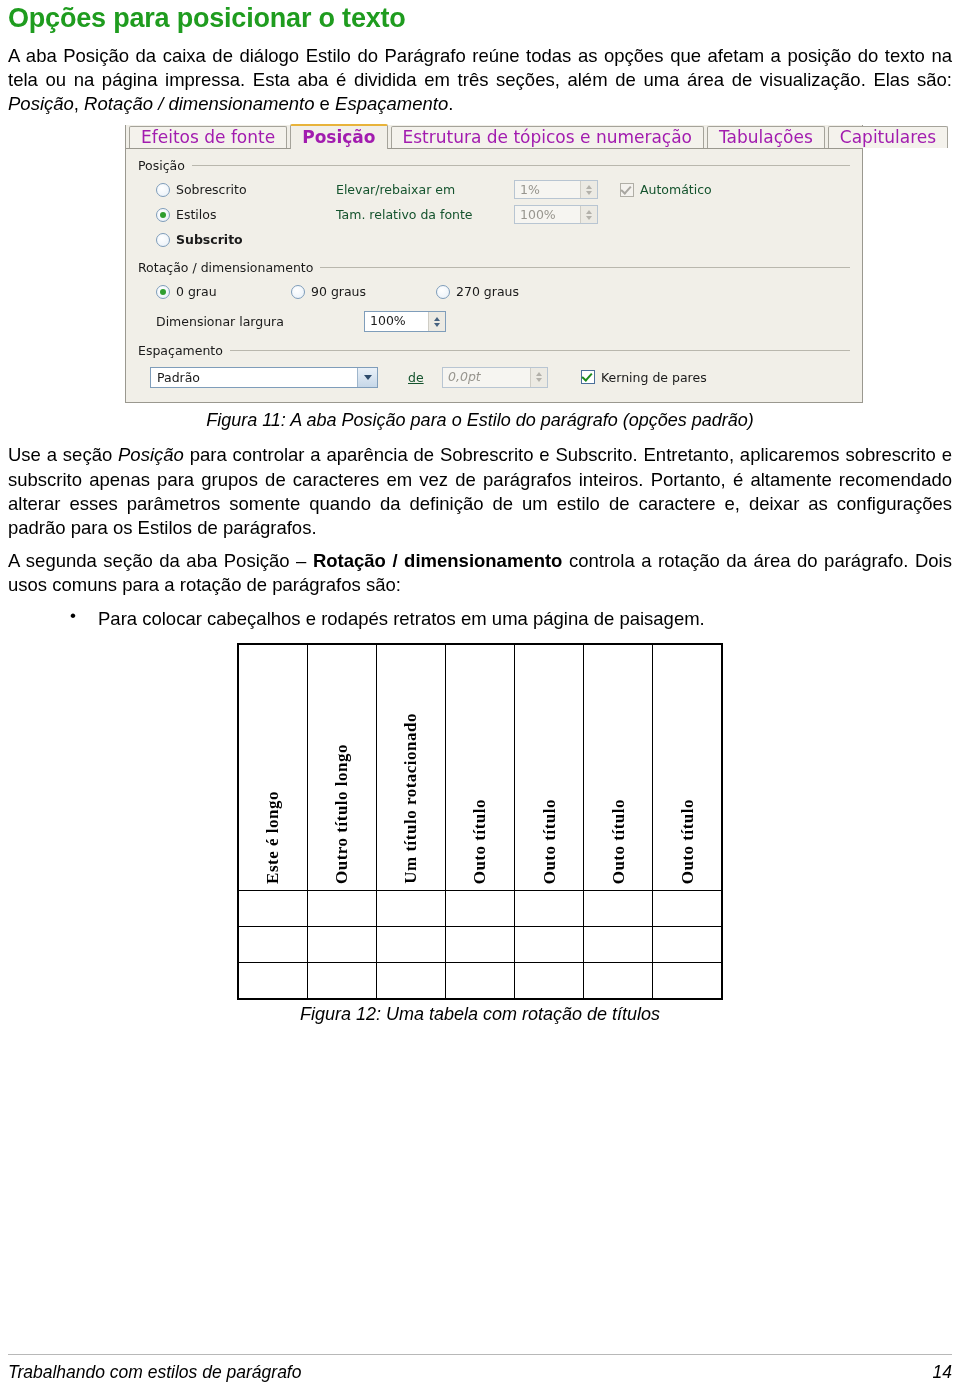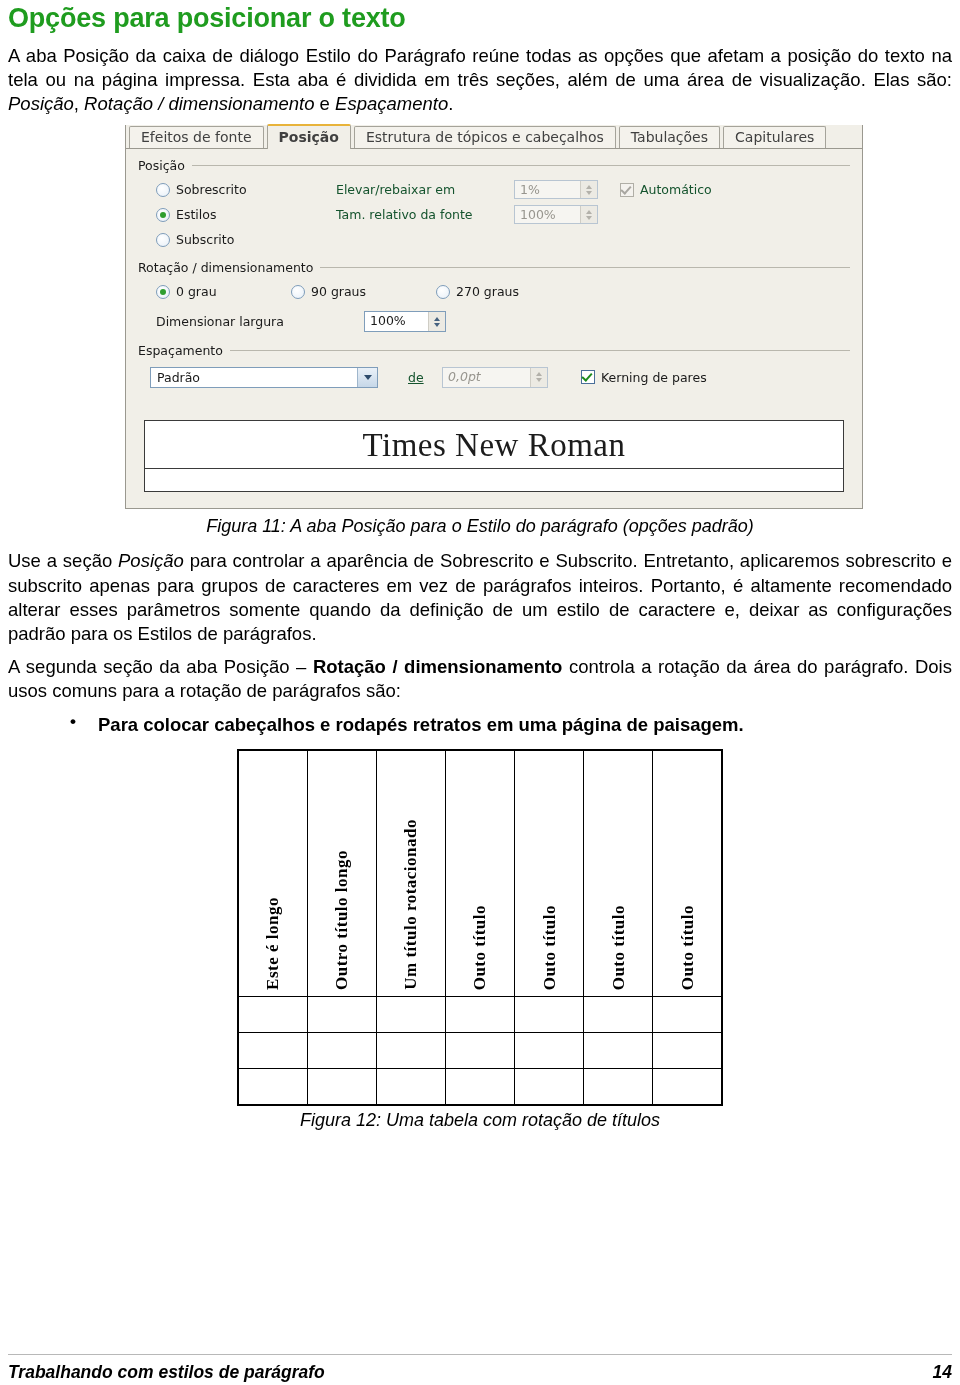--- a/index.html
+++ b/index.html
@@ -43,21 +43,20 @@
   }
   .para.tight { margin-bottom: 2px; }
   .it { font-style: italic; }
   .bd { font-weight: bold; }
 
   
   ul.bullets {
     margin: 10px 0 10px 0;
     padding: 0 0 0 62px;
     list-style: none;
-    font-weight: bold;
   }
   ul.bullets li {
     font-size: 18.5px;
     line-height: 1.30;
     margin-bottom: 12px;
     position: relative;
     padding-left: 28px;
     text-align: left;
   }
   ul.bullets li::before {
@@ -98,22 +97,22 @@
     position: relative;
     height: 21px;
     line-height: 21px;
     padding: 0 11px;
     margin-right: 3px;
     background: #f4f2ec;
     border: 1px solid #a5a39a;
     border-bottom: none;
     border-radius: 2px 2px 0 0;
     white-space: nowrap;
-    font-size: 14px;
-    color: #404040;
+    font-size: 17px;
+    color: #a21caf;
   }
   .tab.active {
     background: #f1efe8;
     font-weight: bold;
     height: 23px;
     line-height: 22px;
     border-top: 2px solid #e8b33a;
     margin-bottom: -1px;
     z-index: 3;
   }
@@ -352,39 +351,38 @@
     height: 1px;
     background: #b8b8b8;
     margin-bottom: 7px;
   }
   .footer-row {
     display: flex;
     justify-content: space-between;
     align-items: baseline;
     font-size: 17.5px;
     font-style: italic;
-    font-weight: bold;
   }
 </style>
 </head>
 <body>
 
 <div class="page">
 
   <h1 class="h1">Opções para posicionar o texto</h1>
 
   <p class="para"><span>A aba Posição da caixa de diálogo Estilo do Parágrafo reúne todas as opções que afetam a posição do texto na tela ou na página impressa. Esta aba é dividida em três seções, além de uma área de visualização. Elas são: </span><span class="it">Posição</span><span>, </span><span class="it">Rotação / dimensionamento</span><span> e </span><span class="it">Espaçamento</span><span>.</span></p>
 
   <div class="fig11-wrap">
     <div class="dialog">
 
       <div class="tabstrip">
         <div class="tab">Efeitos de fonte</div>
         <div class="tab active">Posição</div>
-        <div class="tab">Estrutura de tópicos e cabeçalhos</div>
+        <div class="tab">Estrutura de tópicos e numeração</div>
         <div class="tab">Tabulações</div>
         <div class="tab">Capitulares</div>
       </div>
 
       <div class="dlg-body">
 
         <div class="group">
           <div class="group-head">
             <span class="gl">Posição</span>
             <span class="grule"></span>
@@ -417,21 +415,21 @@
             <div style="width:178px;" class="lbl dis">Tam. relativo da fonte</div>
             <div class="spin dis">
               <span class="sval">100%</span>
               <span class="sbtn">
                   <span class="ar up"></span>
                   <span class="ar dn"></span>
                 </span>
             </div>
           </div>
 
-          <div class="row" style="padding-left:18px;">
+          <div class="row" style="padding-left:18px;font-weight:bold;">
             <div class="radio-item" style="width:180px;">
               <span class="radio"></span>
               <span class="lbl">Subscrito</span>
             </div>
           </div>
         </div>
 
         <div class="group" style="margin-top:8px;">
           <div class="group-head">
             <span class="gl">Rotação / dimensionamento</span>
@@ -486,24 +484,20 @@
                   <span class="ar dn"></span>
                 </span>
             </div>
             <div style="display:flex;align-items:center;margin-left:33px;">
               <span class="chk on"></span>
               <span class="lbl">Kerning de pares</span>
             </div>
           </div>
         </div>
 
-        <div class="preview-outer">
-          <div class="preview-text">Times New Roman</div>
-          <div class="preview-line"></div>
-        </div>
 
       </div>
     </div>
 
     <div class="caption">Figura 11:  A aba Posição para o Estilo do parágrafo (opções padrão)</div>
   </div>
 
   <p class="para"><span>Use a seção </span><span class="it">Posição</span><span> para controlar a aparência de Sobrescrito e Subscrito. Entretanto, aplicaremos sobrescrito e subscrito apenas para grupos de caracteres em vez de parágrafos inteiros. Portanto, é altamente recomendado alterar esses parâmetros somente quando da definição de um estilo de caractere e, deixar as configurações padrão para os Estilos de parágrafos.</span></p>
 
   <p class="para tight"><span>A segunda seção da aba Posição – </span><span class="bd">Rotação / dimensionamento</span><span> controla a rotação da área do parágrafo. Dois usos comuns para a rotação de parágrafos são:</span></p>

